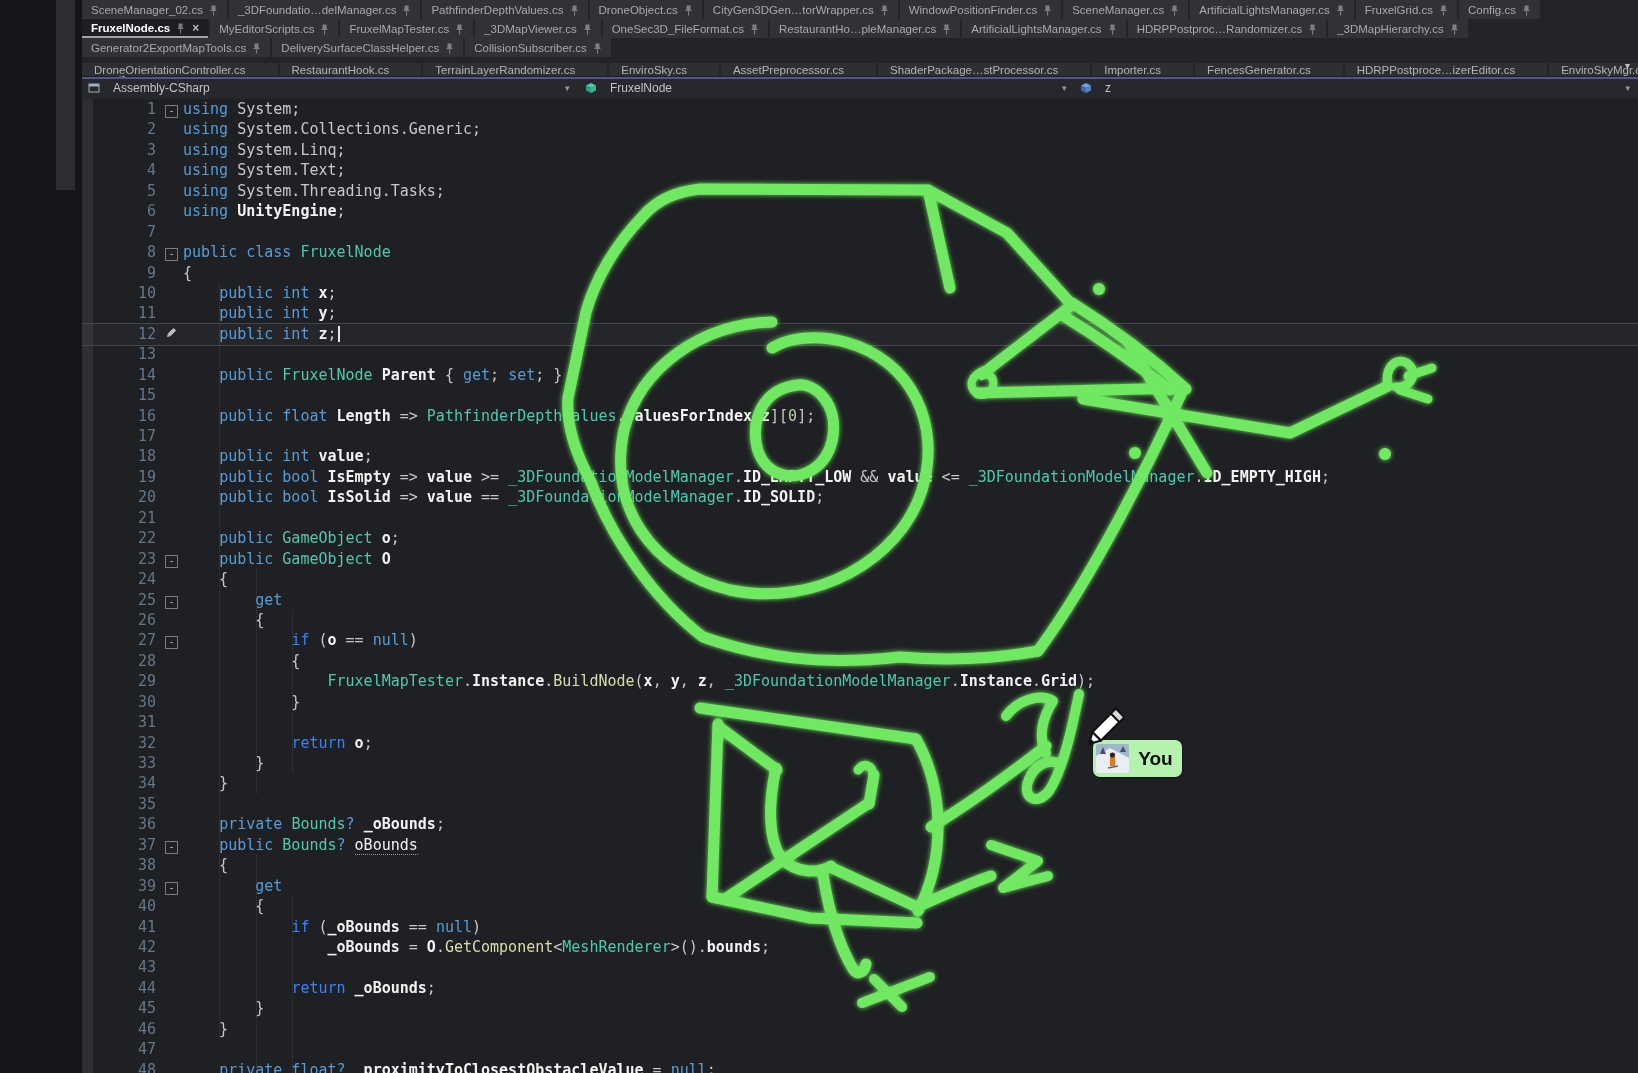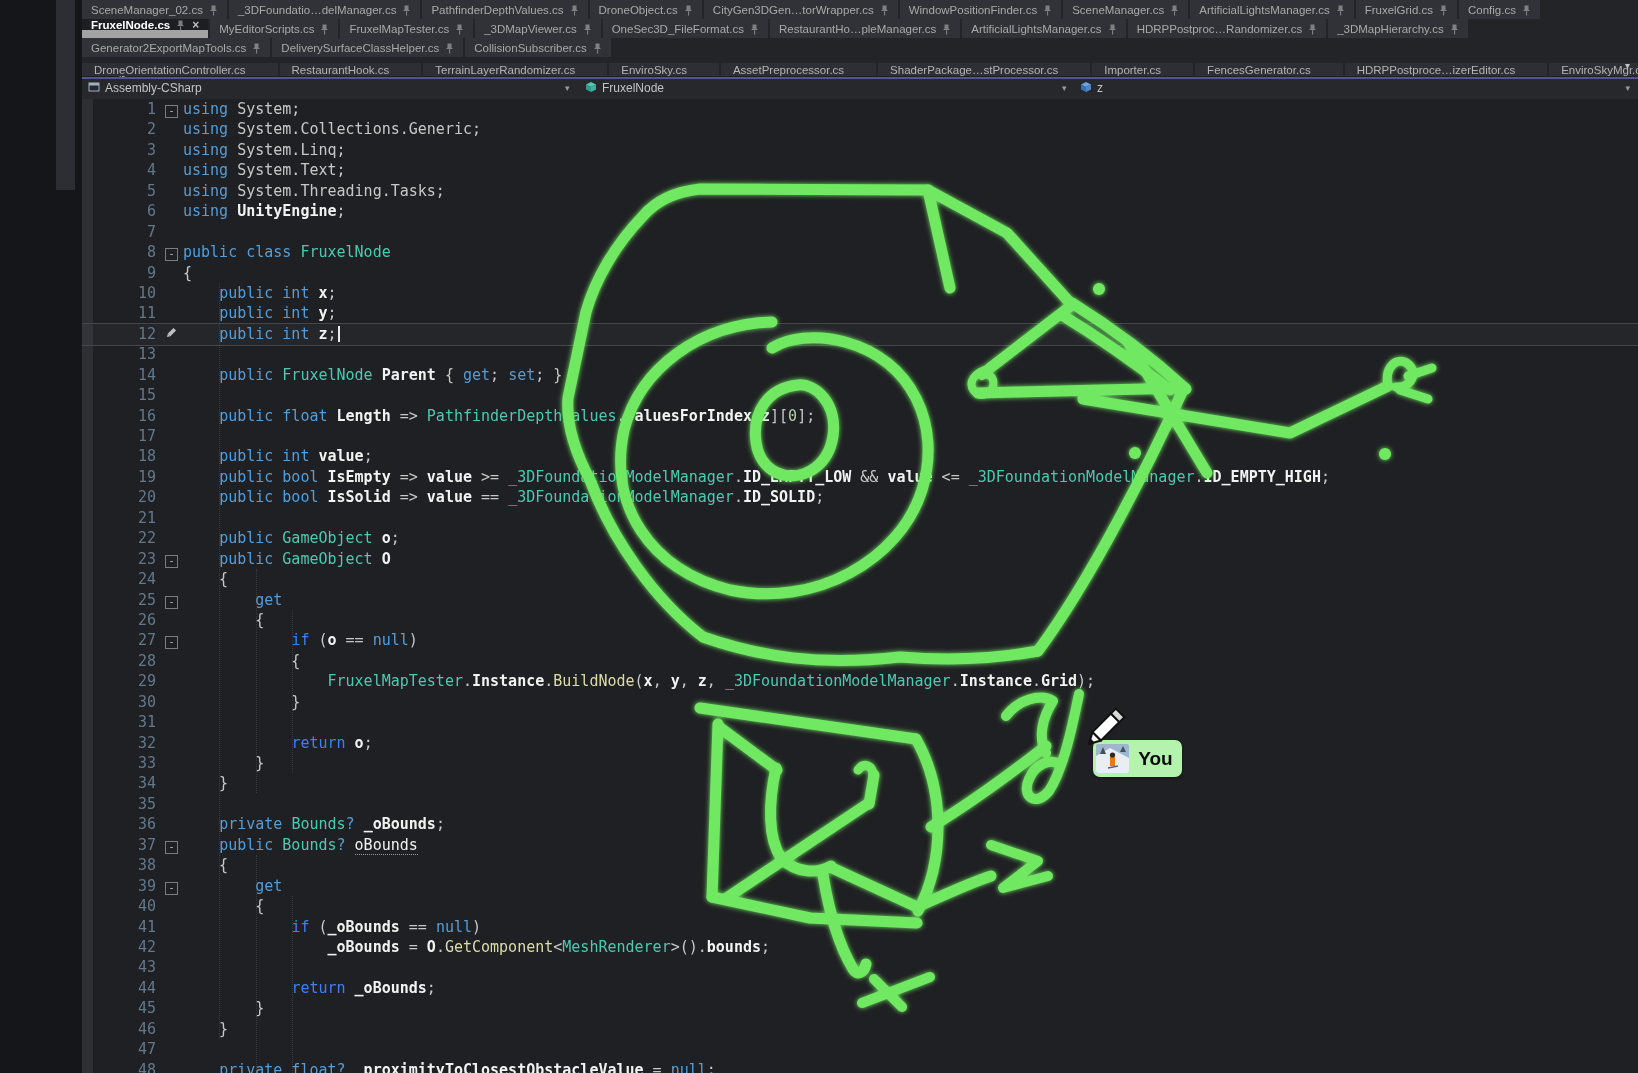--- a/index.html
+++ b/index.html
@@ -9,30 +9,30 @@
   #left-rail{position:absolute;left:0;top:0;width:82px;height:1073px;background:#15161a;}
   #rail-strip{position:absolute;left:56px;top:0;width:19px;height:190px;background:#2d2e33;}
   #rail-label{position:absolute;left:58px;top:6px;width:16px;height:180px;
      writing-mode:vertical-rl;color:#b9b9b9;font-size:12px;letter-spacing:.5px;}
   
   #top-bars{position:absolute;left:82px;top:0;right:0;}
   .tabrow{display:flex;height:19px;background:#232428;align-items:stretch;}
   .tab{display:flex;align-items:center;background:#313237;color:#a9a9a9;font-size:11.5px;
        padding:2px 9px;margin-right:2px;white-space:nowrap;cursor:default;}
   .tab .tlabel{margin-right:6px;}
-  .tab.active{background:#1d1e23;color:#ffffff;font-weight:bold;border-bottom:8px solid #a3a3a3;}
+  .tab.active{background:#1d1e23;color:#ffffff;font-weight:bold;border-bottom:2px solid #a3a3a3;}
   .tab .pin{display:inline-flex;opacity:.75;margin-top:1px;}
   .tab .close{margin-left:7px;color:#bdbdbd;font-size:12px;line-height:1;}
   .row4 .tab{padding:0 26px 0 12px;background:#2e2f34;color:#b4b4b4;margin-top:6px;}
   .rowwrap{position:relative;}
   .overflow-btn{position:absolute;right:8px;top:3px;color:#c0c0c0;font-size:10px;}
   
   #breadcrumb{position:absolute;left:82px;right:0;top:77px;height:20px;background:#27282c;
       border-top:2px solid #54548c;color:#c3c3c3;font-size:12px;}
-  #breadcrumb .bc-item{position:absolute;top:2px;display:flex;align-items:flex-start;gap:5px;}
+  #breadcrumb .bc-item{position:absolute;top:2px;display:flex;align-items:center;gap:13px;}
   .bc-caret{position:absolute;top:4px;color:#9a9a9a;font-size:9px;}
   
   #editor{position:absolute;left:82px;right:0;top:99px;bottom:0;background:#1f2023;}
   #margin-band{position:absolute;left:0;top:0;bottom:0;width:11px;background:#2e2f33;}
   #cur-line{position:absolute;left:0;right:0;top:224px;height:21px;background:rgba(130,130,140,.07);
       border-top:1px solid #45464b;border-bottom:1px solid #45464b;}
   #lines{position:absolute;left:0;top:0;right:0;font-family:"DejaVu Sans Mono","Liberation Mono",monospace;
       font-size:15px;line-height:20.45px;white-space:pre;}
   .cl{display:flex;height:20.45px;padding-left:11px;}
   .ln{width:63px;text-align:right;padding-right:4px;color:#64788c;flex:none;}

